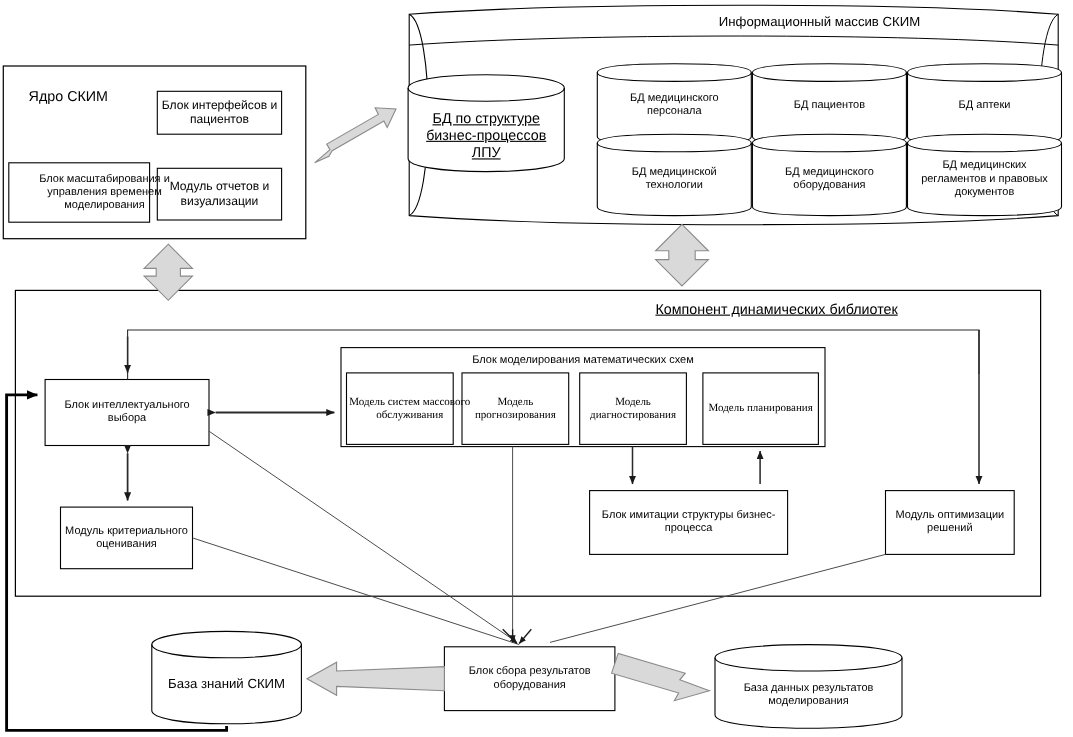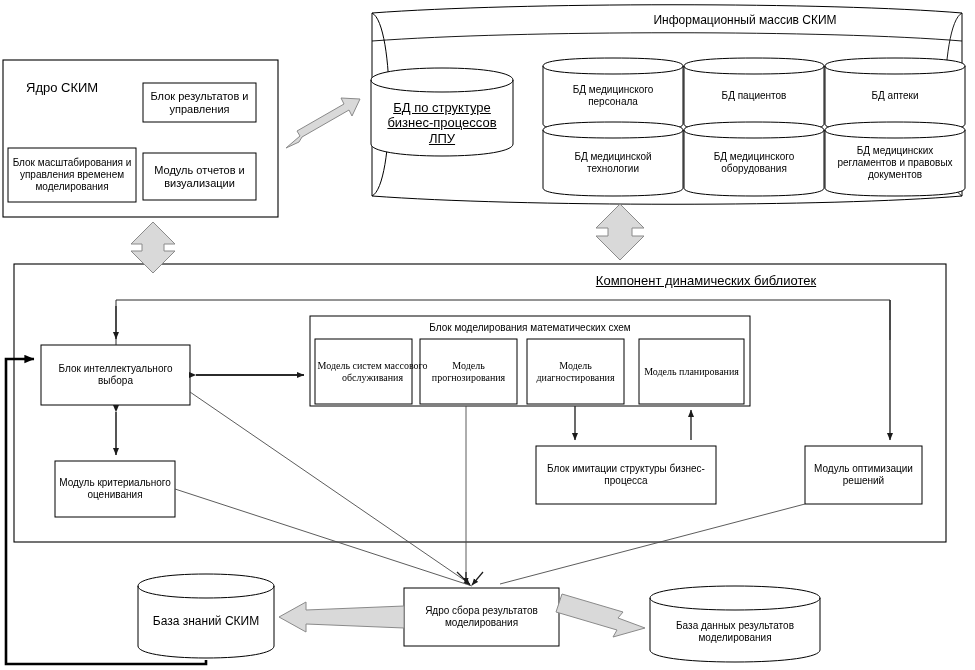--- a/index.html
+++ b/index.html
@@ -167,22 +167,22 @@
       <path d="M457,572 L470,585" fill="none" stroke="#1a1a1a" stroke-width="1.2" marker-end="url(#ahs)"></path>
       <path d="M483,572 L472,585" fill="none" stroke="#1a1a1a" stroke-width="1.2" marker-end="url(#ahs)"></path>
     </g>
 
     <g>
       <path d="M206,660 L206,664 L6,664 L6,359 L34,359" fill="none" stroke="#000" stroke-width="2.6" marker-end="url(#ahfat)"></path>
     </g>
   </svg>
 
   <div class="lbl sans f13" style="left:26px;top:79px;width:120px;height:18px;justify-content:flex-start;">Ядро СКИМ</div>
-  <div class="lbl sans f11" style="left:145px;top:84px;width:109px;height:37px;">Блок результатов и управления</div>
-  <div class="lbl sans f10" style="left:10px;top:149px;width:124px;height:52px;">Блок масштабирования и управления временем моделирования</div>
+  <div class="lbl sans f11" style="left:145px;top:84px;width:109px;height:37px;">Блок интерфейсов и пациентов</div>
+  <div class="lbl sans f10" style="left:10px;top:149px;width:124px;height:52px;padding-left:23px;">Блок масштабирования и управления временем моделирования</div>
   <div class="lbl sans f11" style="left:145px;top:154px;width:109px;height:45px;">Модуль отчетов и визуализации</div>
 
   <div class="lbl sans f12" style="left:590px;top:11px;width:310px;height:18px;">Информационный массив СКИМ</div>
   <div class="lbl sans f135" style="left:378px;top:92px;width:128px;height:62px;">БД по структуре бизнес-процессов ЛПУ</div>
 
   <div class="lbl sans f10" style="left:549px;top:76px;width:128px;height:40px;">БД медицинского персонала</div>
   <div class="lbl sans f10" style="left:690px;top:76px;width:128px;height:40px;text-align:right;">БД пациентов</div>
   <div class="lbl sans f10" style="left:831px;top:76px;width:128px;height:40px;">БД аптеки</div>
   <div class="lbl sans f10" style="left:549px;top:143px;width:128px;height:40px;">БД медицинской технологии</div>
   <div class="lbl sans f10" style="left:690px;top:143px;width:128px;height:40px;">БД медицинского оборудования</div>
@@ -198,20 +198,20 @@
 
   <div class="lbl serif f10" style="left:317px;top:341px;width:111px;height:61px;">Модель систем массового обслуживания</div>
   <div class="lbl serif f10" style="left:422px;top:341px;width:93px;height:61px;">Модель прогнозирования</div>
   <div class="lbl serif f10" style="left:529px;top:341px;width:93px;height:61px;">Модель диагностирования</div>
   <div class="lbl serif f10" style="left:641px;top:341px;width:101px;height:61px;">Модель планирования</div>
 
   <div class="lbl sans f115" style="left:538px;top:448px;width:176px;height:54px;">Блок имитации структуры бизнес-процесса</div>
   <div class="lbl sans f115" style="left:807px;top:448px;width:113px;height:54px;border-radius:10px;">Модуль оптимизации решений</div>
 
   <div class="lbl sans f12" style="left:142px;top:606px;width:128px;height:30px;">База знаний СКИМ</div>
-  <div class="lbl sans f115" style="left:406px;top:590px;width:151px;height:54px;">Ядро сбора результатов моделирования</div>
+  <div class="lbl sans f115" style="left:406px;top:590px;width:151px;height:54px;">Блок сбора результатов оборудования</div>
   <div class="lbl sans f115" style="left:655px;top:612px;width:160px;height:40px;">База данных результатов моделирования</div>
 
   <div class="hit" style="left:3px;top:60px;width:275px;height:157px;"></div>
   <div class="hit" style="left:372px;top:8px;width:593px;height:200px;"></div>
   <div class="hit" style="left:14px;top:264px;width:932px;height:278px;"></div>
 
 </div>
 
 </body></html>

